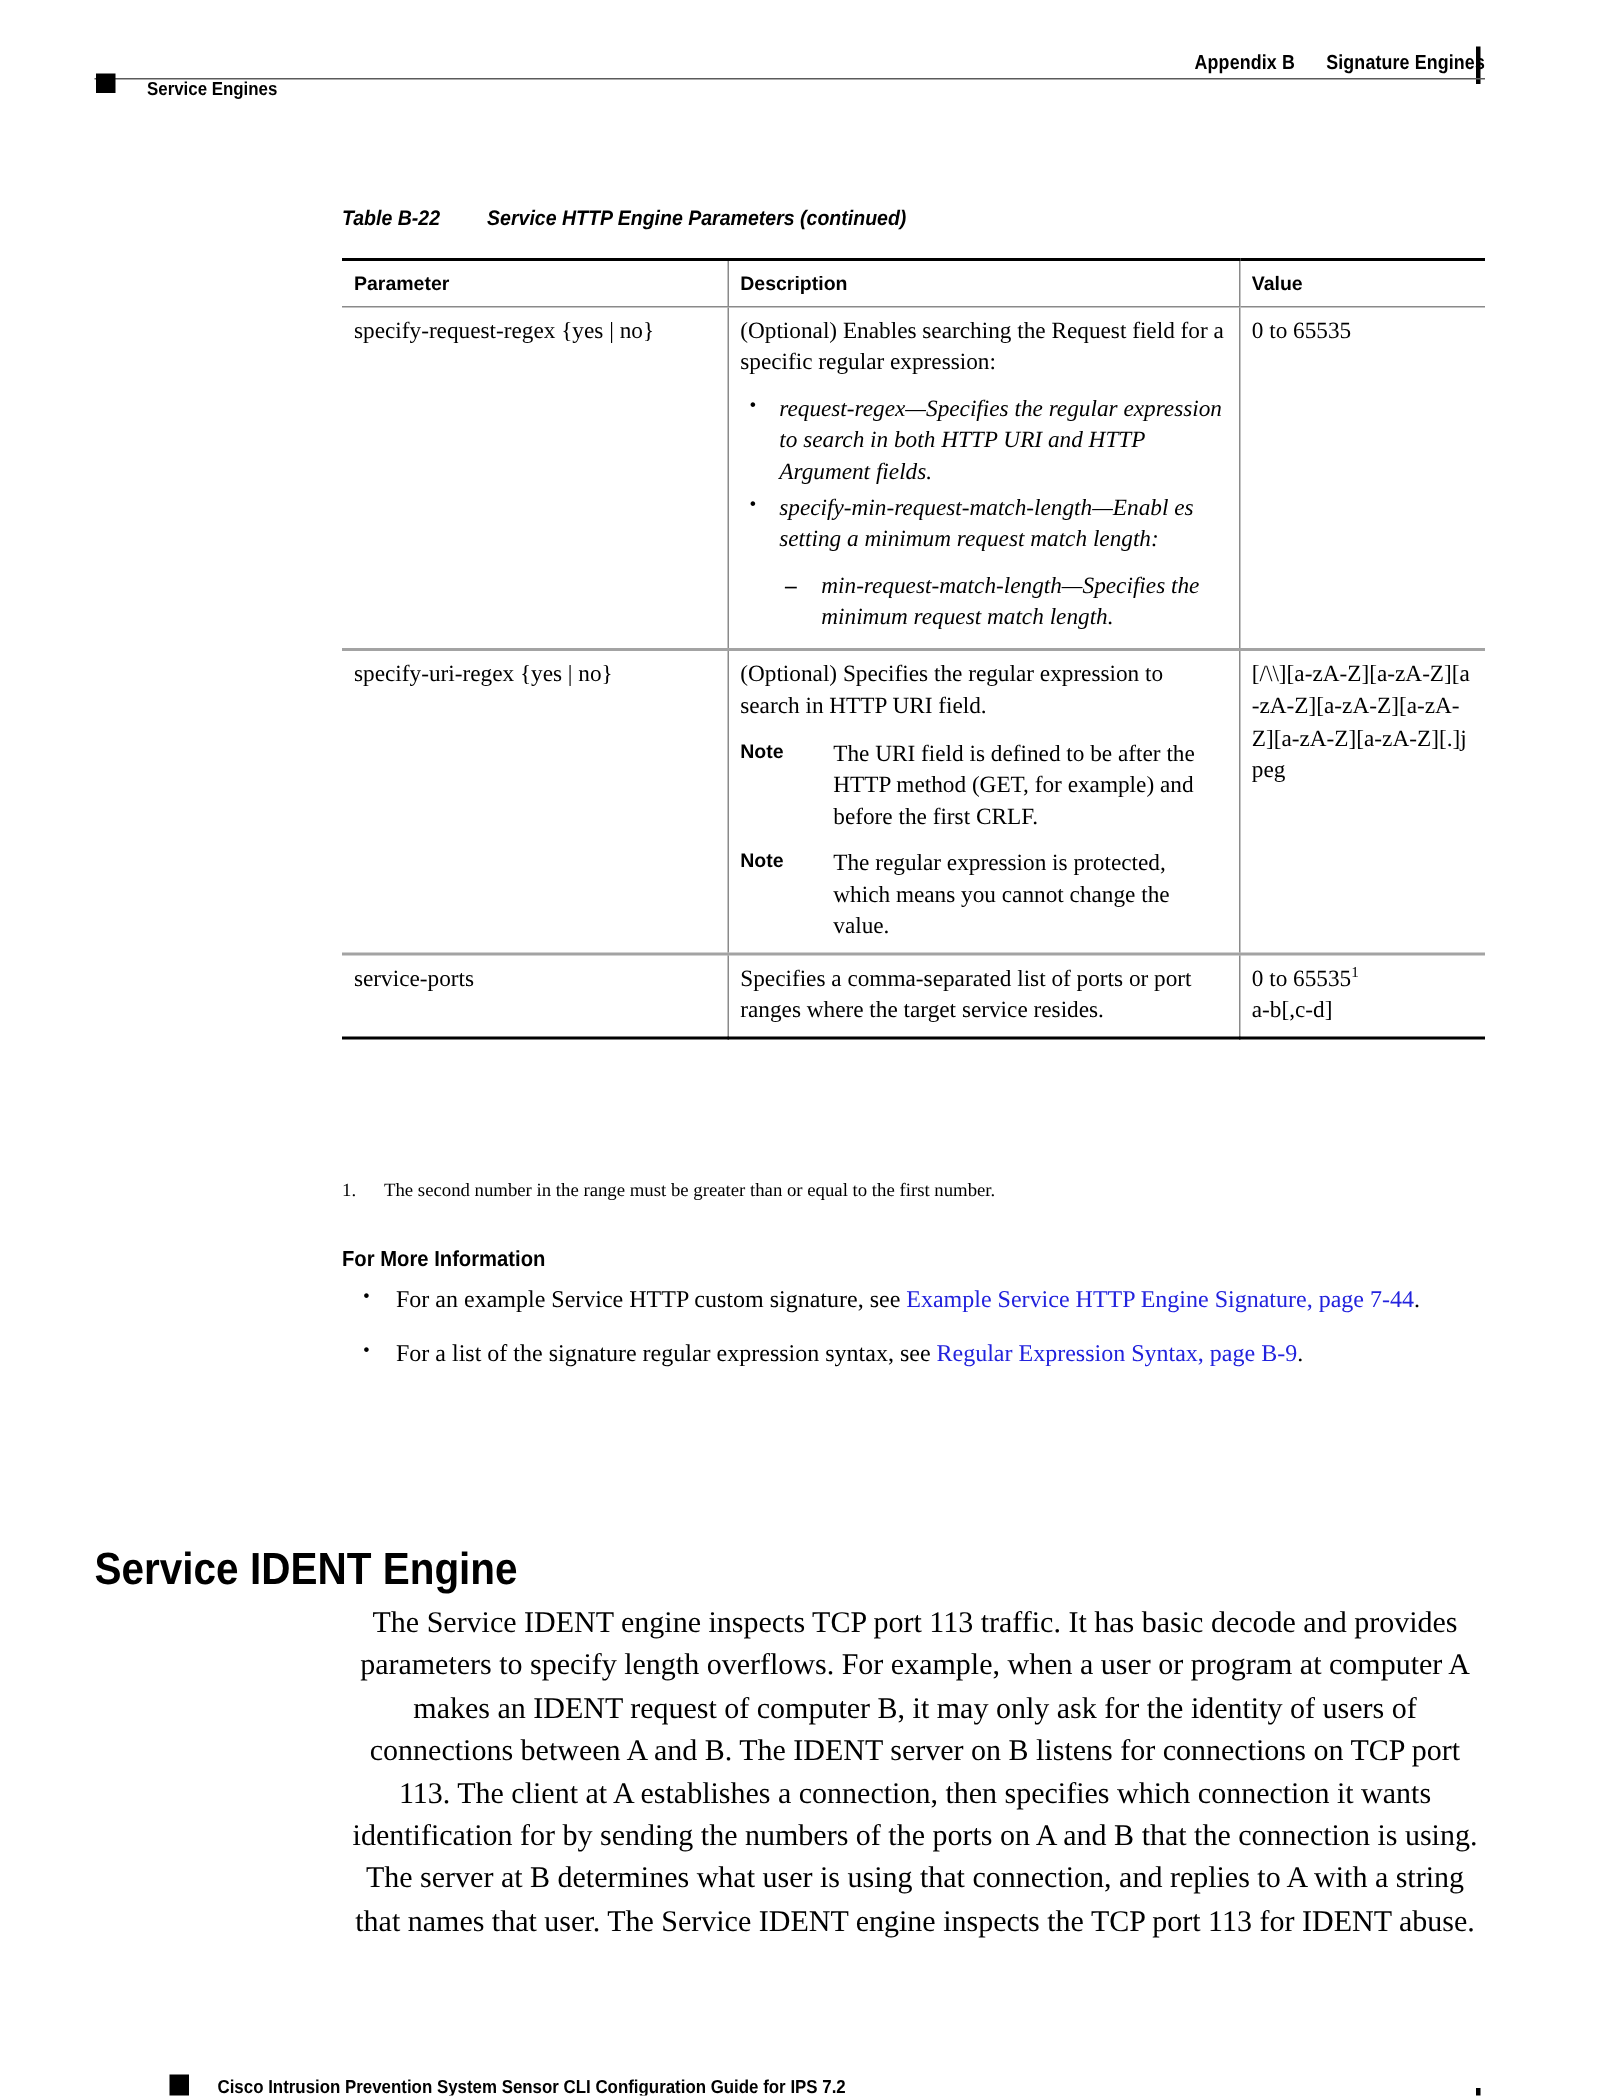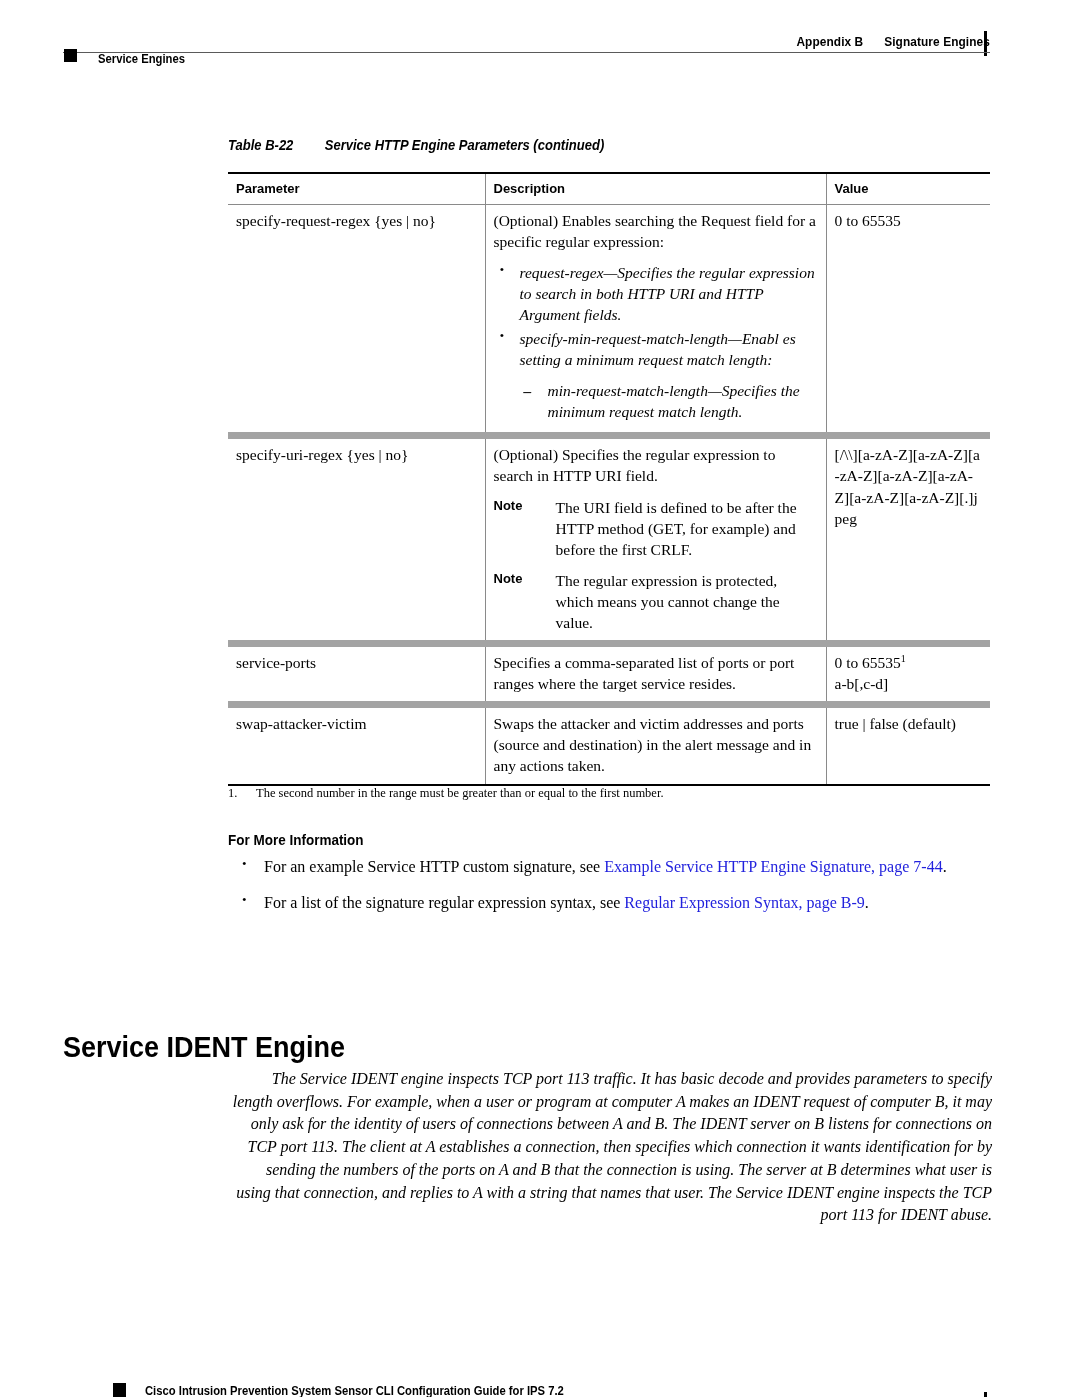--- a/index.html
+++ b/index.html
@@ -113,21 +113,21 @@
   .tbl thead th {
     font-family: "Liberation Sans", sans-serif;
     font-weight: bold;
     font-size: 13px;
     border-top: 2.5px solid #000;
     border-bottom: 1px solid #8a8a8a;
     padding-top: 6px;
     padding-bottom: 6px;
     text-align: left;
   }
-  .tbl tbody tr { border-bottom: 7px solid #a3a3a3; }
+  .tbl tbody tr { border-bottom: 2px solid #a3a3a3; }
   .tbl tbody tr:last-child { border-bottom: 2.5px solid #000; }
 
   .cell-p { margin: 0 0 1px 0; }
 
   ul.bul, ul.dsh {
     margin: 10px 0 0 0;
     padding: 0;
     list-style: none;
   }
   ul.bul > li {
@@ -238,24 +238,23 @@
     white-space: nowrap;
   }
 
   
   .body-para {
     position: absolute;
     left: 228px;
     top: 1068px;
     width: 764px;
     margin: 0;
-    font-size: 16px;
+    font-size: 20px;
     line-height: 1.42;
-    text-align: right;
-    font-style: italic;
+    text-align: center;
   }
 
   
   .footer { position: absolute; left: 0; top: 1356px; width: 1080px; height: 70px; }
   .ftr-rule {
     position: absolute;
     left: 63px;
     top: 43px;
     width: 927px;
     height: 1px;
@@ -393,25 +392,20 @@
 
     <tr>
       <td>service-ports</td>
       <td>Specifies a comma-separated list of ports or port ranges where the target service resides.</td>
       <td>
         <span>0 to 65535</span><sup>1</sup><br>
         <span>a-b[,c-d]</span>
       </td>
     </tr>
 
-    <tr>
-      <td>swap-attacker-victim</td>
-      <td>Swaps the attacker and victim addresses and ports (source and destination) in the alert message and in any actions taken.</td>
-      <td>true | false (default)</td>
-    </tr>
   </tbody>
 </table>
 
 <div class="footnote">
   <span class="fn-num">1.</span><span>The second number in the range must be greater than or equal to the first number.</span>
 </div>
 
 <div class="fmi-head">For More Information</div>
 <ul class="fmi-list">
   <li>

